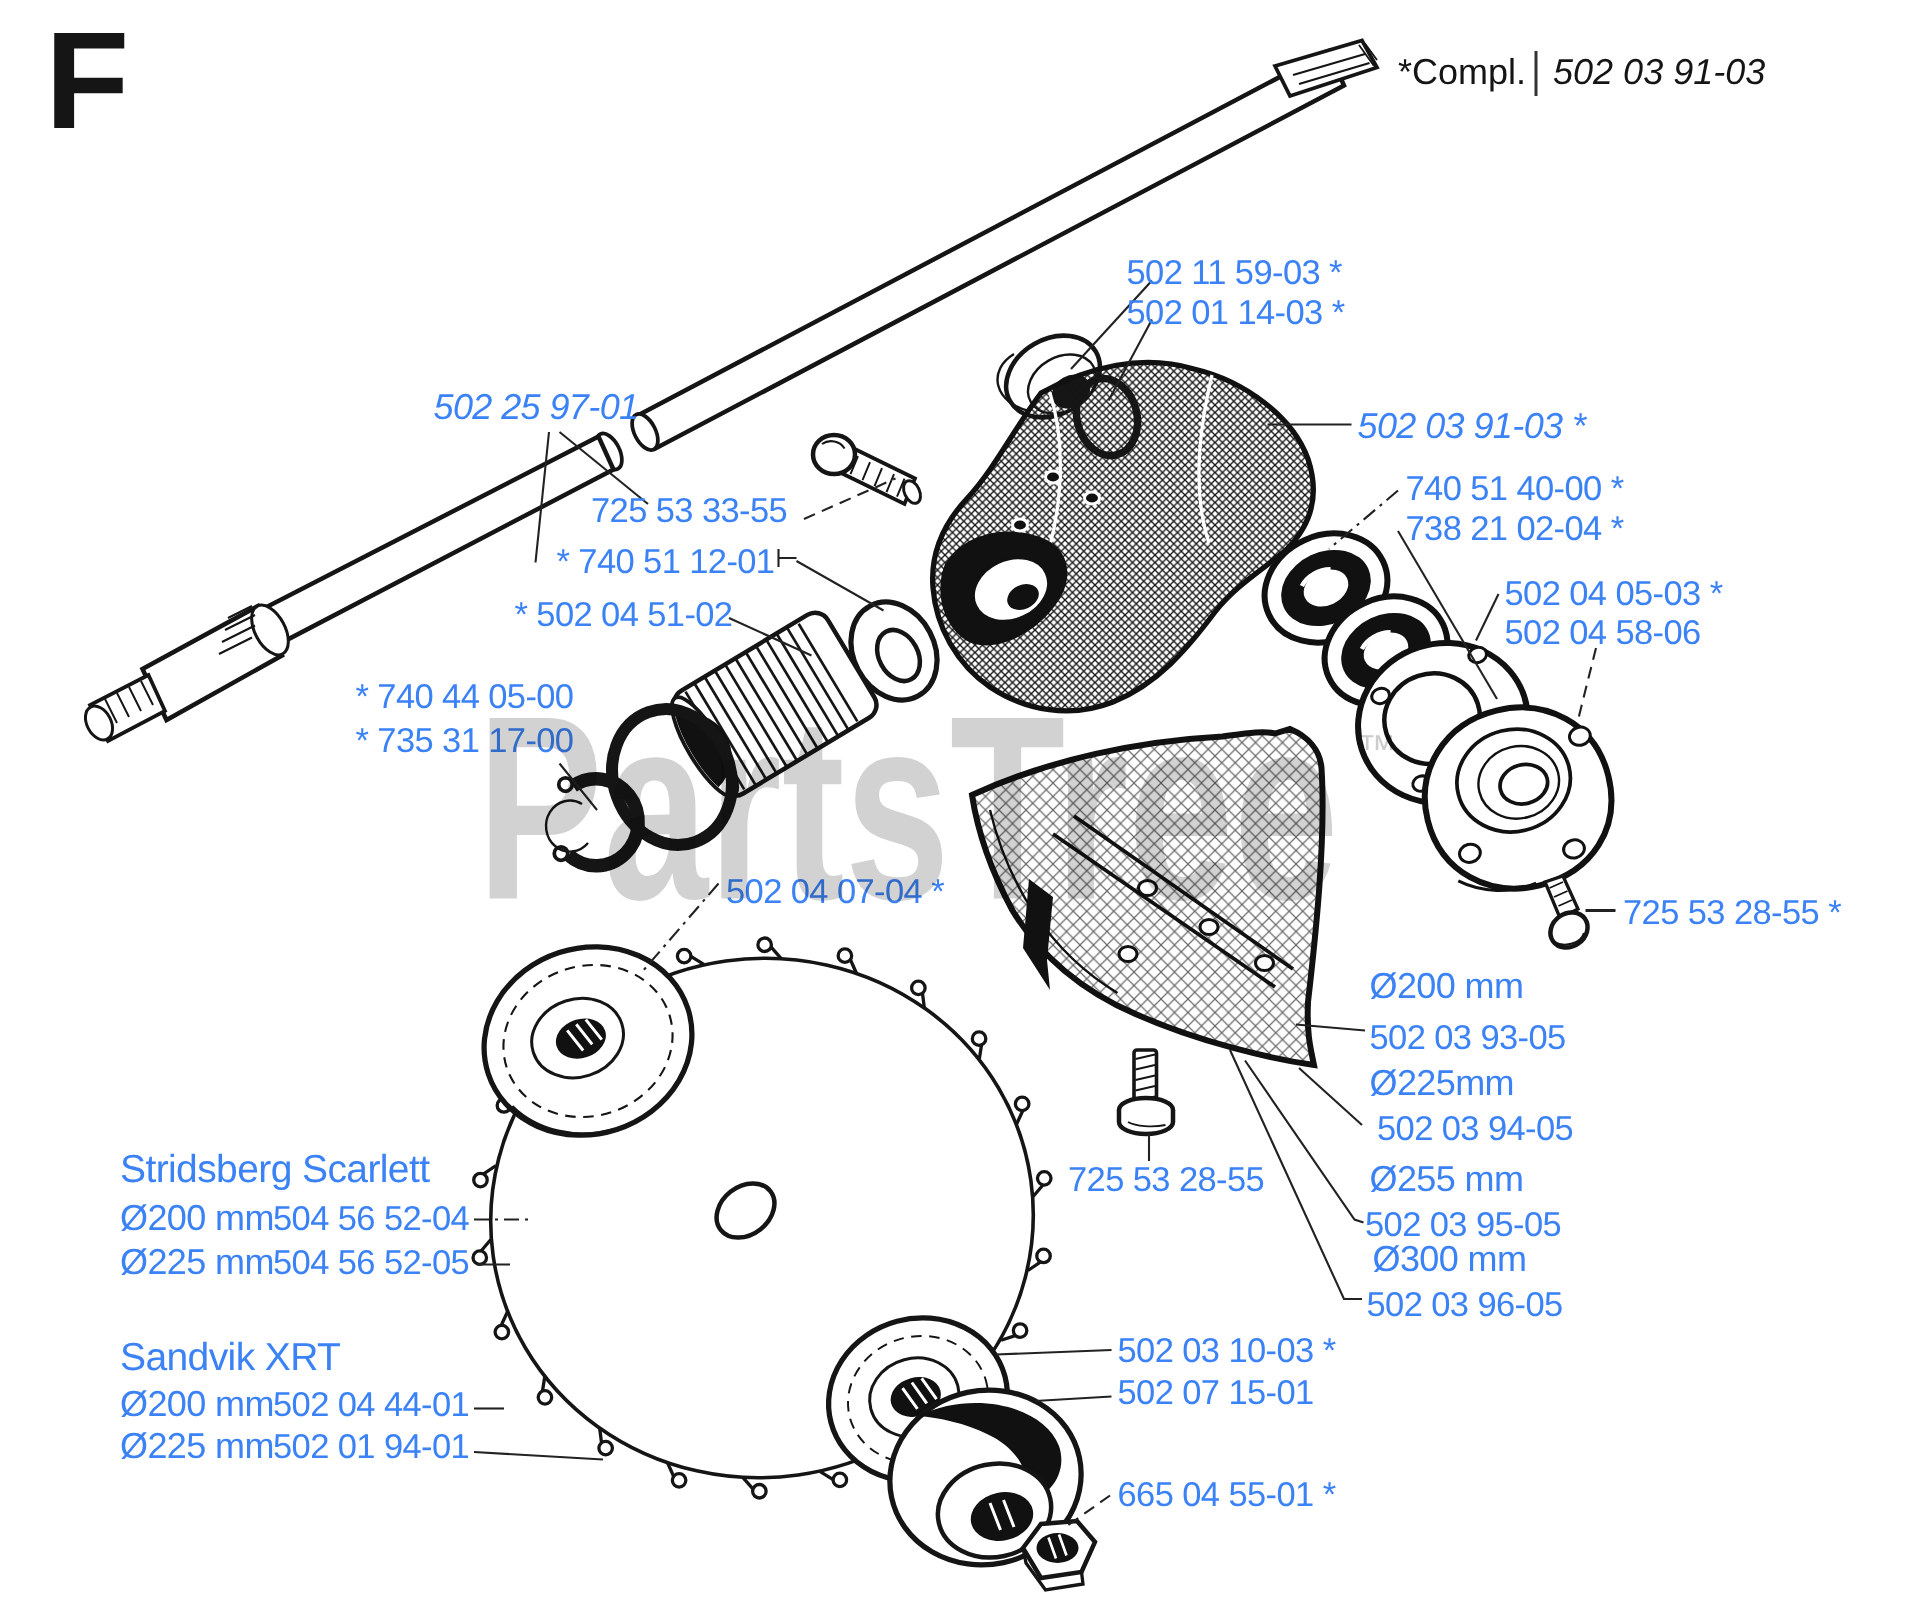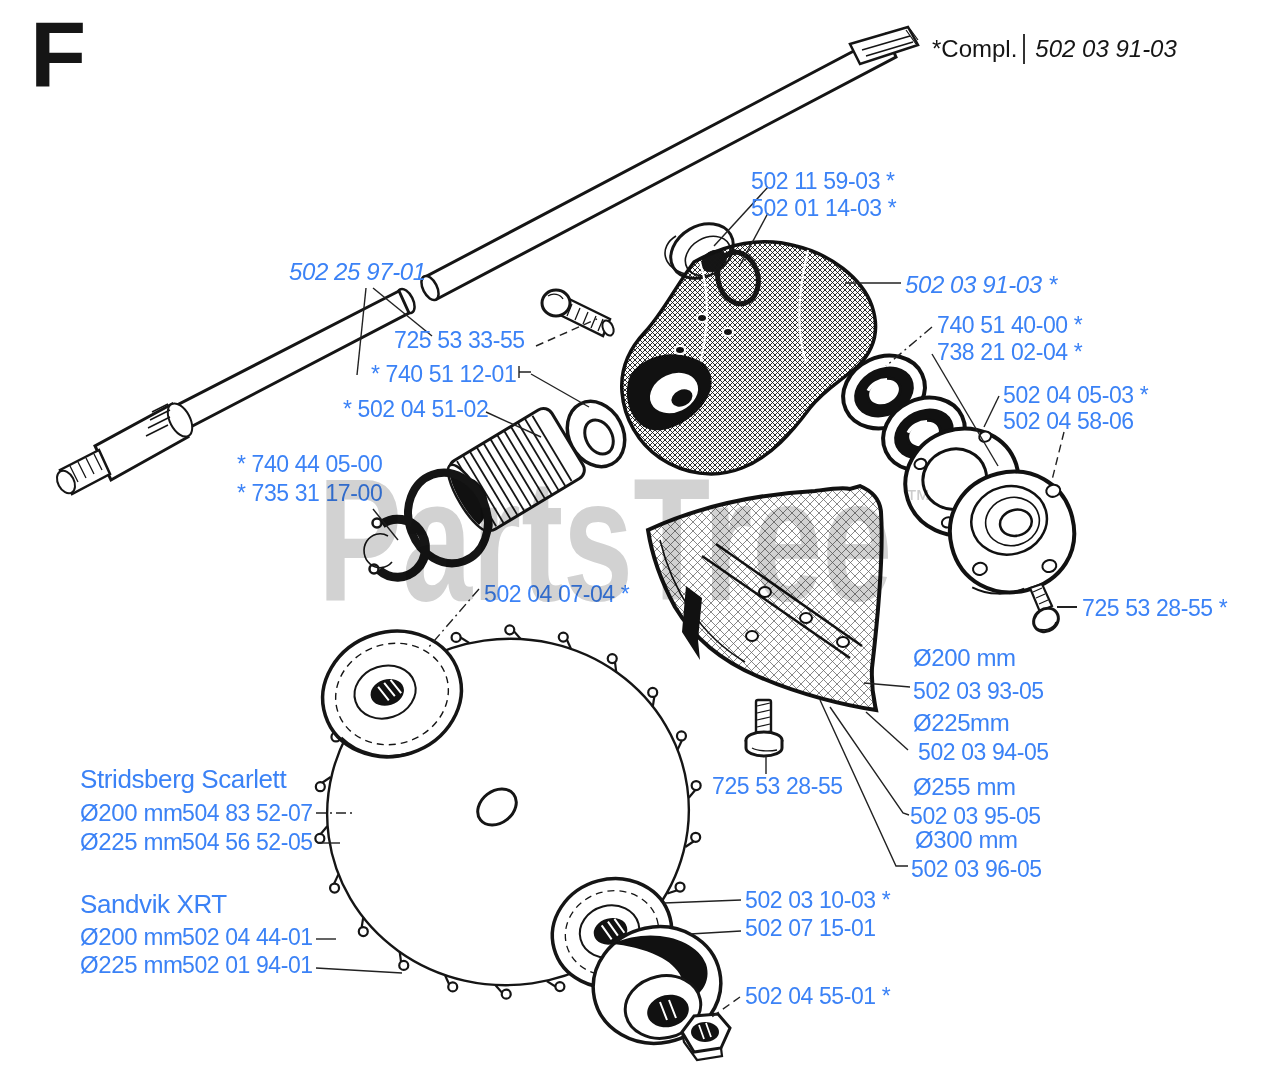--- a/index.html
+++ b/index.html
@@ -321,34 +321,34 @@
 <div class="lbl" style="left:937px;top:340px">738 21 02-04 *</div>
 <div class="lbl" style="left:1003px;top:383px">502 04 05-03 *</div>
 <div class="lbl" style="left:1003px;top:409px">502 04 58-06</div>
 <div class="lbl" style="left:1082px;top:596px">725 53 28-55 *</div>
 <div class="lbl" style="left:237px;top:452px">* 740 44 05-00</div>
 <div class="lbl" style="left:237px;top:481px">* 735 31 17-00</div>
 <div class="lbl" style="left:484px;top:582px">502 04 07-04 *</div>
 <div class="lbl" style="left:712px;top:774px">725 53 28-55</div>
 <div class="lbl" style="left:745px;top:888px">502 03 10-03 *</div>
 <div class="lbl" style="left:745px;top:916px">502 07 15-01</div>
-<div class="lbl" style="left:745px;top:984px">502 04 55-01 *</div>
+<div class="lbl" style="left:745px;top:984px">665 04 55-01 *</div>
 
 <div class="lbl dim" style="left:913px;top:645px">Ø200 mm</div>
 <div class="lbl" style="left:913px;top:679px">502 03 93-05</div>
 <div class="lbl dim" style="left:913px;top:710px">Ø225mm</div>
 <div class="lbl" style="left:918px;top:740px">502 03 94-05</div>
 <div class="lbl dim" style="left:913px;top:774px">Ø255 mm</div>
 <div class="lbl" style="left:910px;top:804px">502 03 95-05</div>
 <div class="lbl dim" style="left:915px;top:827px">Ø300 mm</div>
 <div class="lbl" style="left:911px;top:857px">502 03 96-05</div>
 
 <div class="lbl brand" style="left:80px;top:766px">Stridsberg Scarlett</div>
 <div class="lbl bladerow" style="left:80px;top:800px">
-  <span class="d">Ø200 mm</span><span class="p">504 83 52-07</span>
+  <span class="d">Ø200 mm</span><span class="p">504 56 52-04</span>
 </div>
 <div class="lbl bladerow" style="left:80px;top:829px">
   <span class="d">Ø225 mm</span><span class="p">504 56 52-05</span>
 </div>
 <div class="lbl brand" style="left:80px;top:891px">Sandvik XRT</div>
 <div class="lbl bladerow" style="left:80px;top:924px">
   <span class="d">Ø200 mm</span><span class="p">502 04 44-01</span>
 </div>
 <div class="lbl bladerow" style="left:80px;top:952px">
   <span class="d">Ø225 mm</span><span class="p">502 01 94-01</span>

